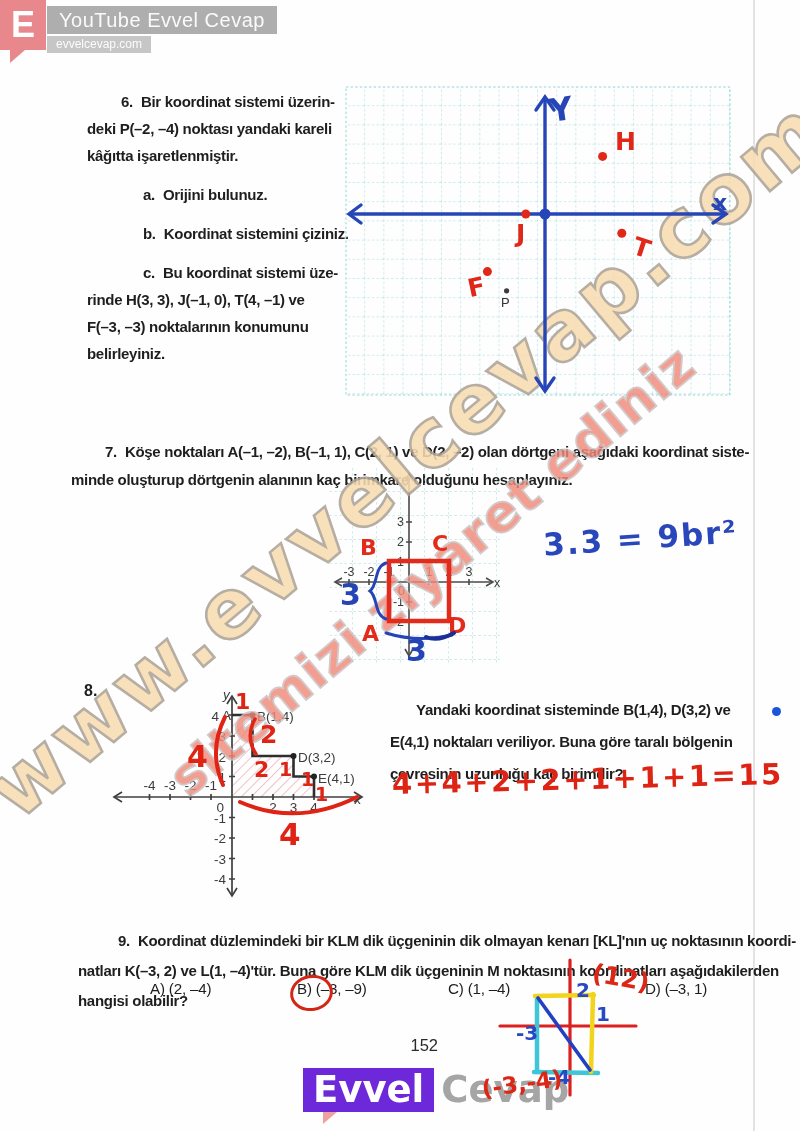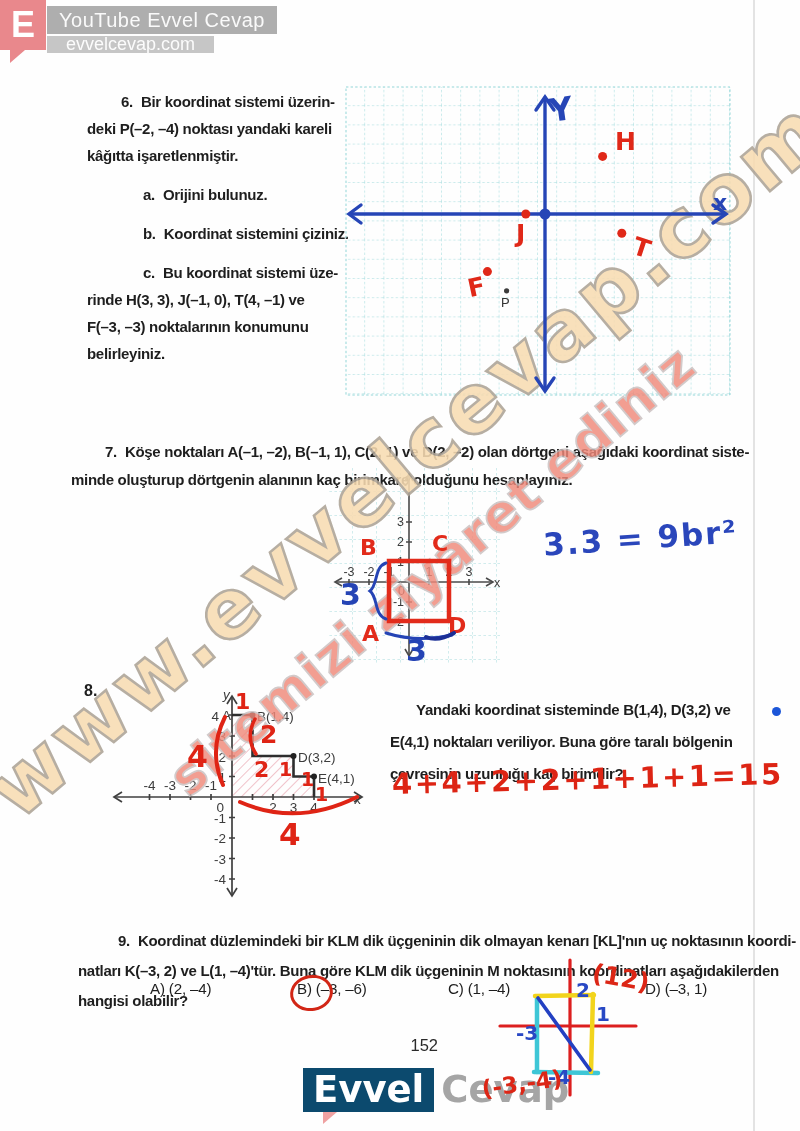--- a/index.html
+++ b/index.html
@@ -5,22 +5,22 @@
   html,body{margin:0;padding:0;background:#e9e9e9;}
   .page{position:relative;width:800px;height:1131px;background:#fefefe;overflow:hidden;
         font-family:"Liberation Sans",sans-serif;}
   
   .hdr-logo{position:absolute;left:0;top:0;width:46px;height:50px;background:#e9888c;
             color:#fff;font:bold 36px/50px "Liberation Sans",sans-serif;text-align:center;}
   .hdr-tail{position:absolute;left:10px;top:50px;width:0;height:0;
             border-top:13px solid #e9888c;border-right:15px solid transparent;}
   .hdr-bar1{position:absolute;left:47px;top:6px;height:28px;line-height:28px;padding:0 12px;
             background:#aeaeae;color:#fafafa;font-size:20px;letter-spacing:.5px;}
-  .hdr-bar2{position:absolute;left:47px;top:36px;height:17px;line-height:17px;padding:0 19px;
-            background:#c6c6c6;color:#fcfcfc;font-size:18px;}
+  .hdr-bar2{position:absolute;left:47px;top:36px;height:17px;line-height:17px;padding:0 9px;
+            background:#c6c6c6;color:#fcfcfc;font-size:12px;}
   
   .ptext{position:absolute;color:#1e1e1e;font-size:15px;letter-spacing:-0.3px;}
   .ptext p{margin:12px;white-space:pre;font-weight:bold;}
   .pw{white-space:pre;}
   .ti34{text-indent:34px;}
   .ti56{text-indent:56px;}
   .ti40{text-indent:40px;}
   .ti26{text-indent:26px;}
   b.lbl{margin-right:8px;}
   #p6-text{left:75px;top:76px;width:285px;line-height:27px;}
@@ -46,21 +46,21 @@
   #eq8{left:392px;top:762px;font-size:29px;color:#dd2414;letter-spacing:2.5px;transform:rotate(-1.5deg);}
   #optB-circle{position:absolute;left:290px;top:975px;width:37px;height:30px;border:3px solid #d22616;
                border-radius:50%;transform:rotate(-10deg);z-index:11;}
   #blue-dot{position:absolute;left:772px;top:707px;width:9px;height:9px;border-radius:50%;
             background:#1c56d8;z-index:11;}
   #page-edge{position:absolute;left:753px;top:0;width:2px;height:1131px;background:#e3e3e3;}
   #pageno{position:absolute;left:378px;top:1036px;width:60px;text-align:right;
           font-size:16.5px;color:#2a2a2a;}
   
   #flogo{position:absolute;left:303px;top:1068px;z-index:4;}
-  .flogo-box{display:inline-block;background:#0c4a6e;color:#fff;
+  .flogo-box{display:inline-block;background:#6d28d9;color:#fff;
              font:bold 37px/44px "DejaVu Sans",sans-serif;padding:0 10px;position:relative;}
   .flogo-tail{position:absolute;left:20px;top:44px;width:0;height:0;
               border-top:12px solid #efa1a1;border-right:14px solid transparent;}
   .flogo-gray{display:inline-block;color:#a5a5a5;font:bold 37px/44px "DejaVu Sans",sans-serif;
               margin-left:7px;}
   svg text{font-family:"Liberation Sans",sans-serif;}
   svg text.hwt{font-family:"DejaVu Sans",sans-serif;font-weight:bold;}
 </style>
 </head>
 <body>
@@ -253,21 +253,21 @@
   </svg>
 
   <div id="eq8" class="hw">4+4+2+2+1+1+1=15</div>
 
   <div id="p9-text" class="ptext">
     <p class="ti40"><b class="lbl">9.</b><span class="pw">Koordinat düzlemindeki bir KLM dik üçgeninin dik olmayan kenarı [KL]'nın uç noktasının koordi-
 natları K(–3, 2) ve L(1, –4)'tür. Buna göre KLM dik üçgeninin M noktasının koordinatları aşağıdakilerden
 hangisi olabilir?</span></p>
   </div>
   <span class="opt" style="left:150px;"><span>A)</span> <span>(2, –4)</span></span>
-  <span class="opt" style="left:297px;"><span>B)</span> <span>(–3, –6)</span></span>
+  <span class="opt" style="left:297px;"><span>B)</span> <span>(–3, –9)</span></span>
   <span class="opt" style="left:448px;"><span>C)</span> <span>(1, –4)</span></span>
   <span class="opt" style="left:645px;"><span>D)</span> <span>(–3, 1)</span></span>
   <div id="optB-circle"></div>
 
   <svg class="figsvg hand" style="left:478px;top:951px;" width="205" height="178">
     <g stroke-linecap="round" fill="none">
       <path d="M 92,9 L 92,144" stroke="#dc1f1f" stroke-width="3.2"></path>
       <path d="M 22,75 L 158,75" stroke="#dc1f1f" stroke-width="3.2"></path>
       <path d="M 59,46 L 59,121" stroke="#3ec6d6" stroke-width="4.5"></path>
       <path d="M 56,121 L 120,122" stroke="#3ec6d6" stroke-width="4.5"></path>

